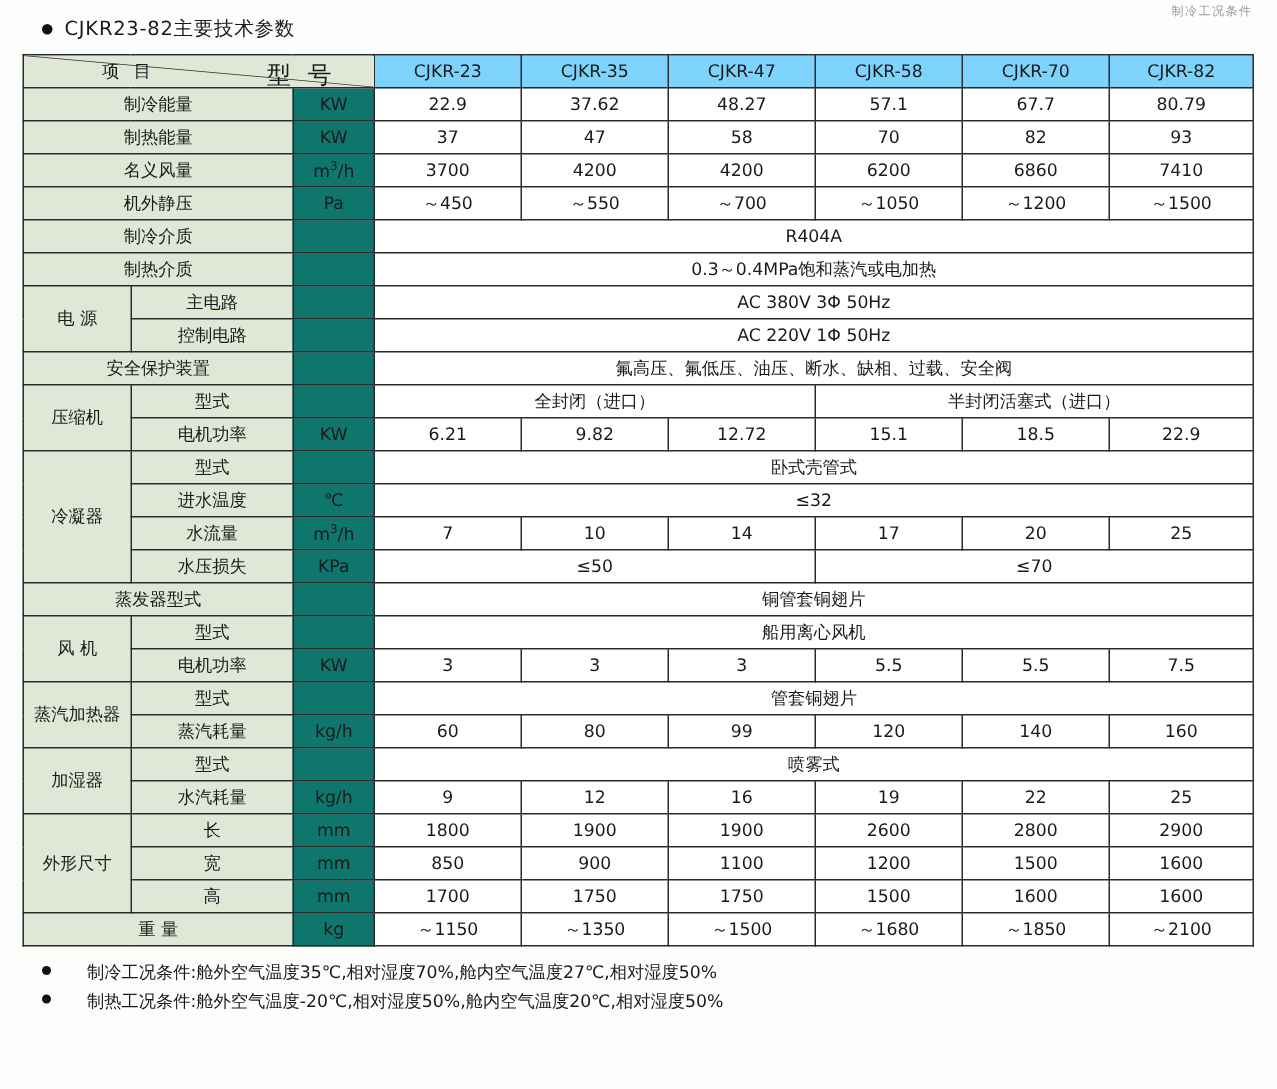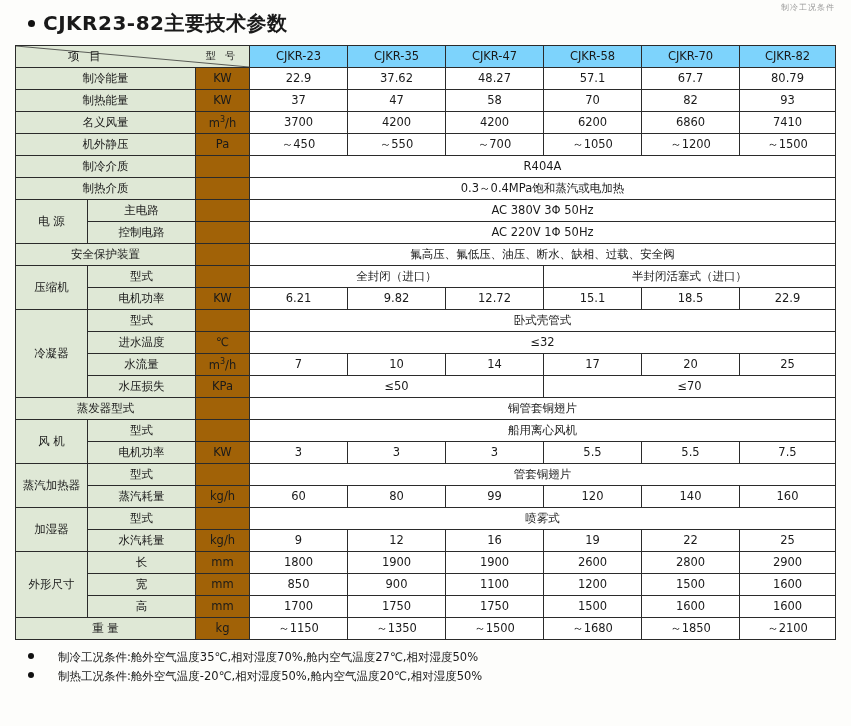--- a/index.html
+++ b/index.html
@@ -15,22 +15,22 @@
     position:relative;
     width:851px;height:624px;
     box-sizing:border-box;
     padding:6px 14px 0 14px;
   }
   
   .title-row{
     display:flex;align-items:center;
     gap:8px;
     margin:4px 0 8px 14px;
-    font-size:20px;
-    font-weight:700;
+    font-size:13px;
+    font-weight:400;
     letter-spacing:.5px;
   }
   .bullet{
     width:7px;height:7px;border-radius:50%;
     background:#111;
     flex:0 0 auto;
   }
   
   table.spec{
     border-collapse:collapse;
@@ -44,41 +44,41 @@
     border:1px solid #2b2b2b;
     text-align:center;
     vertical-align:middle;
     height:21px;
     padding:0 2px;
     line-height:1.15;
     white-space:nowrap;
   }
   .hdr-cell{background:#7dd3fc;}
   .lbl{background:#dfe8d6;}
-  .unit{background:#a16207;}
+  .unit{background:#0f766e;}
   .corner{
     background:#dfe8d6;
     position:relative;
     height:42px;
     padding:0;
   }
   .corner .diag{
     position:absolute;inset:0;
     width:100%;height:100%;
   }
   .corner .tl{
     position:absolute;
     left:52px;bottom:4px;
     font-size:11.5px;
     letter-spacing:3px;
   }
   .corner .br{
     position:absolute;
-    right:11px;top:4px;
-    font-size:10px;
+    right:25px;top:4px;
+    font-size:16px;
     letter-spacing:3px;
   }
   .val{background:#fff;}
   .span-all{background:#fff;}
   sup{font-size:8px;vertical-align:super;}
   
   .notes{
     margin:8px 0 0 14px;
     font-size:11.5px;
     line-height:1.65;

